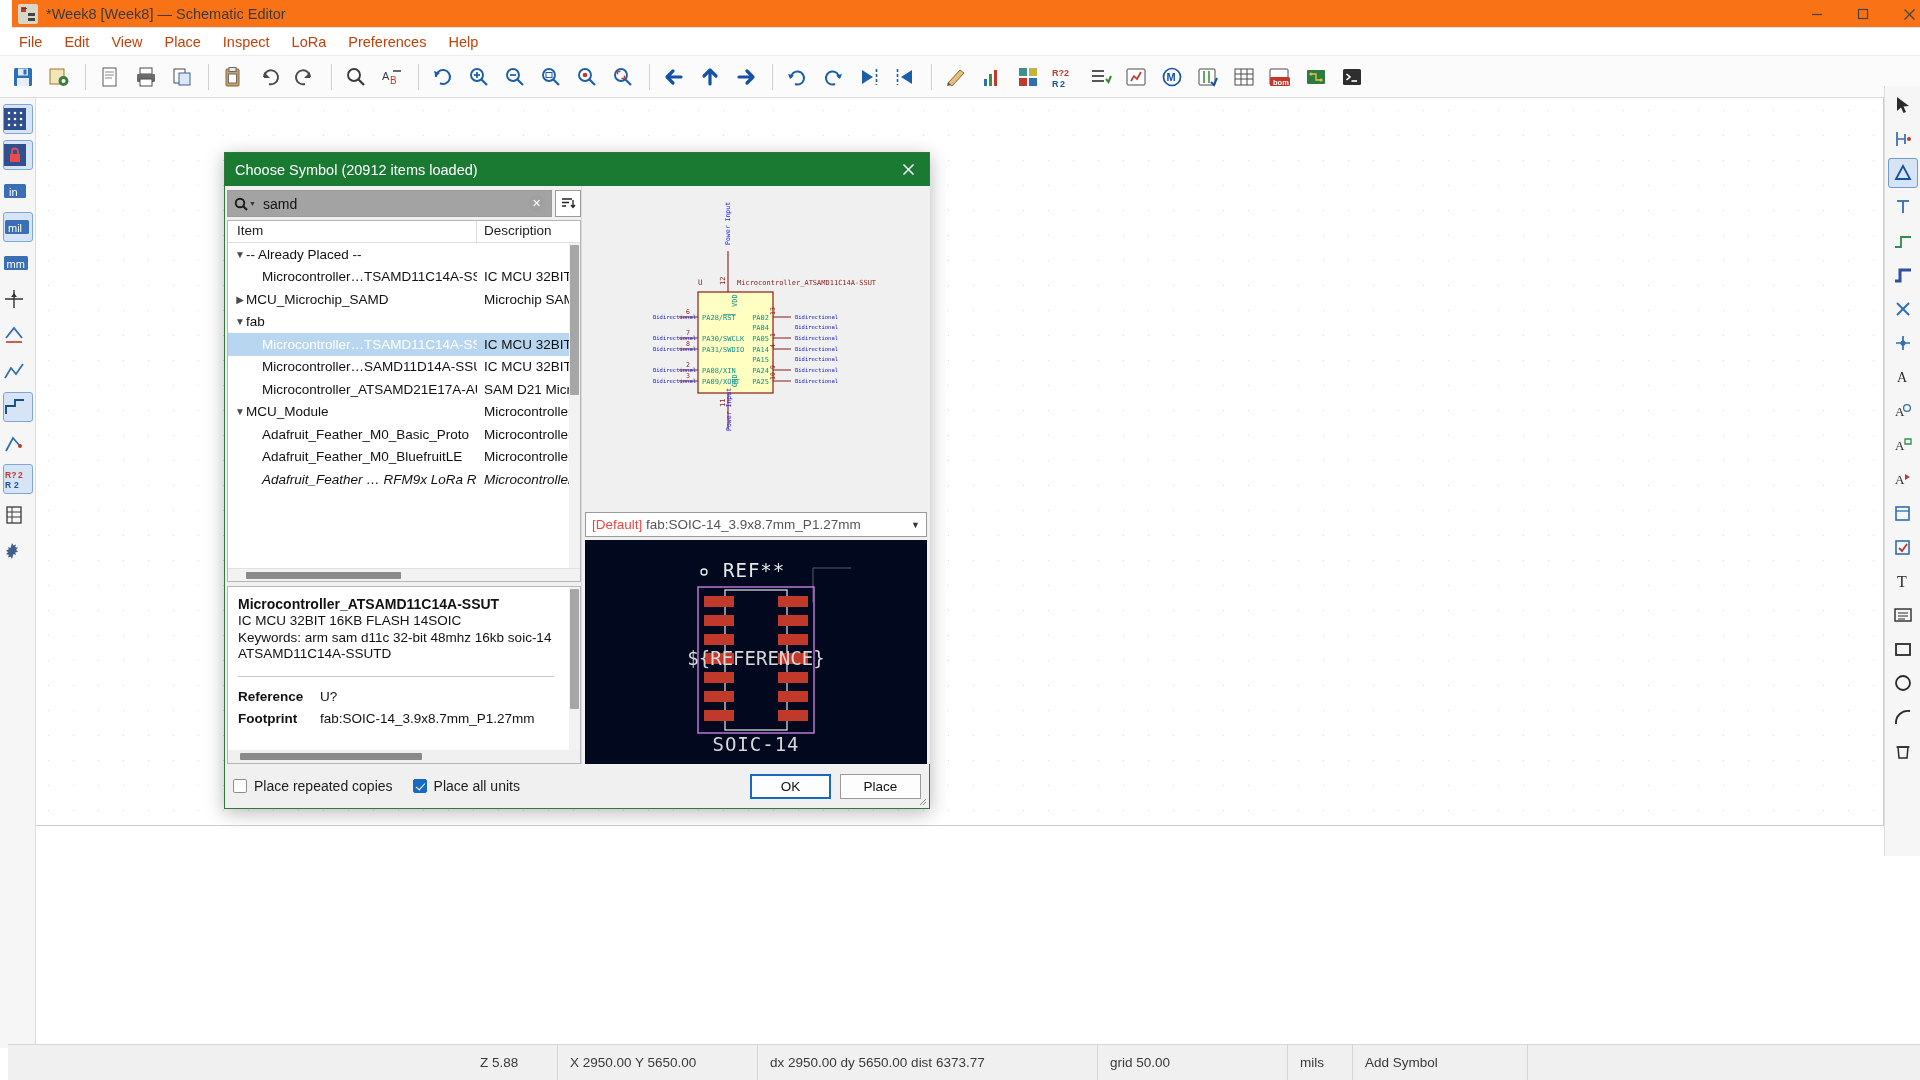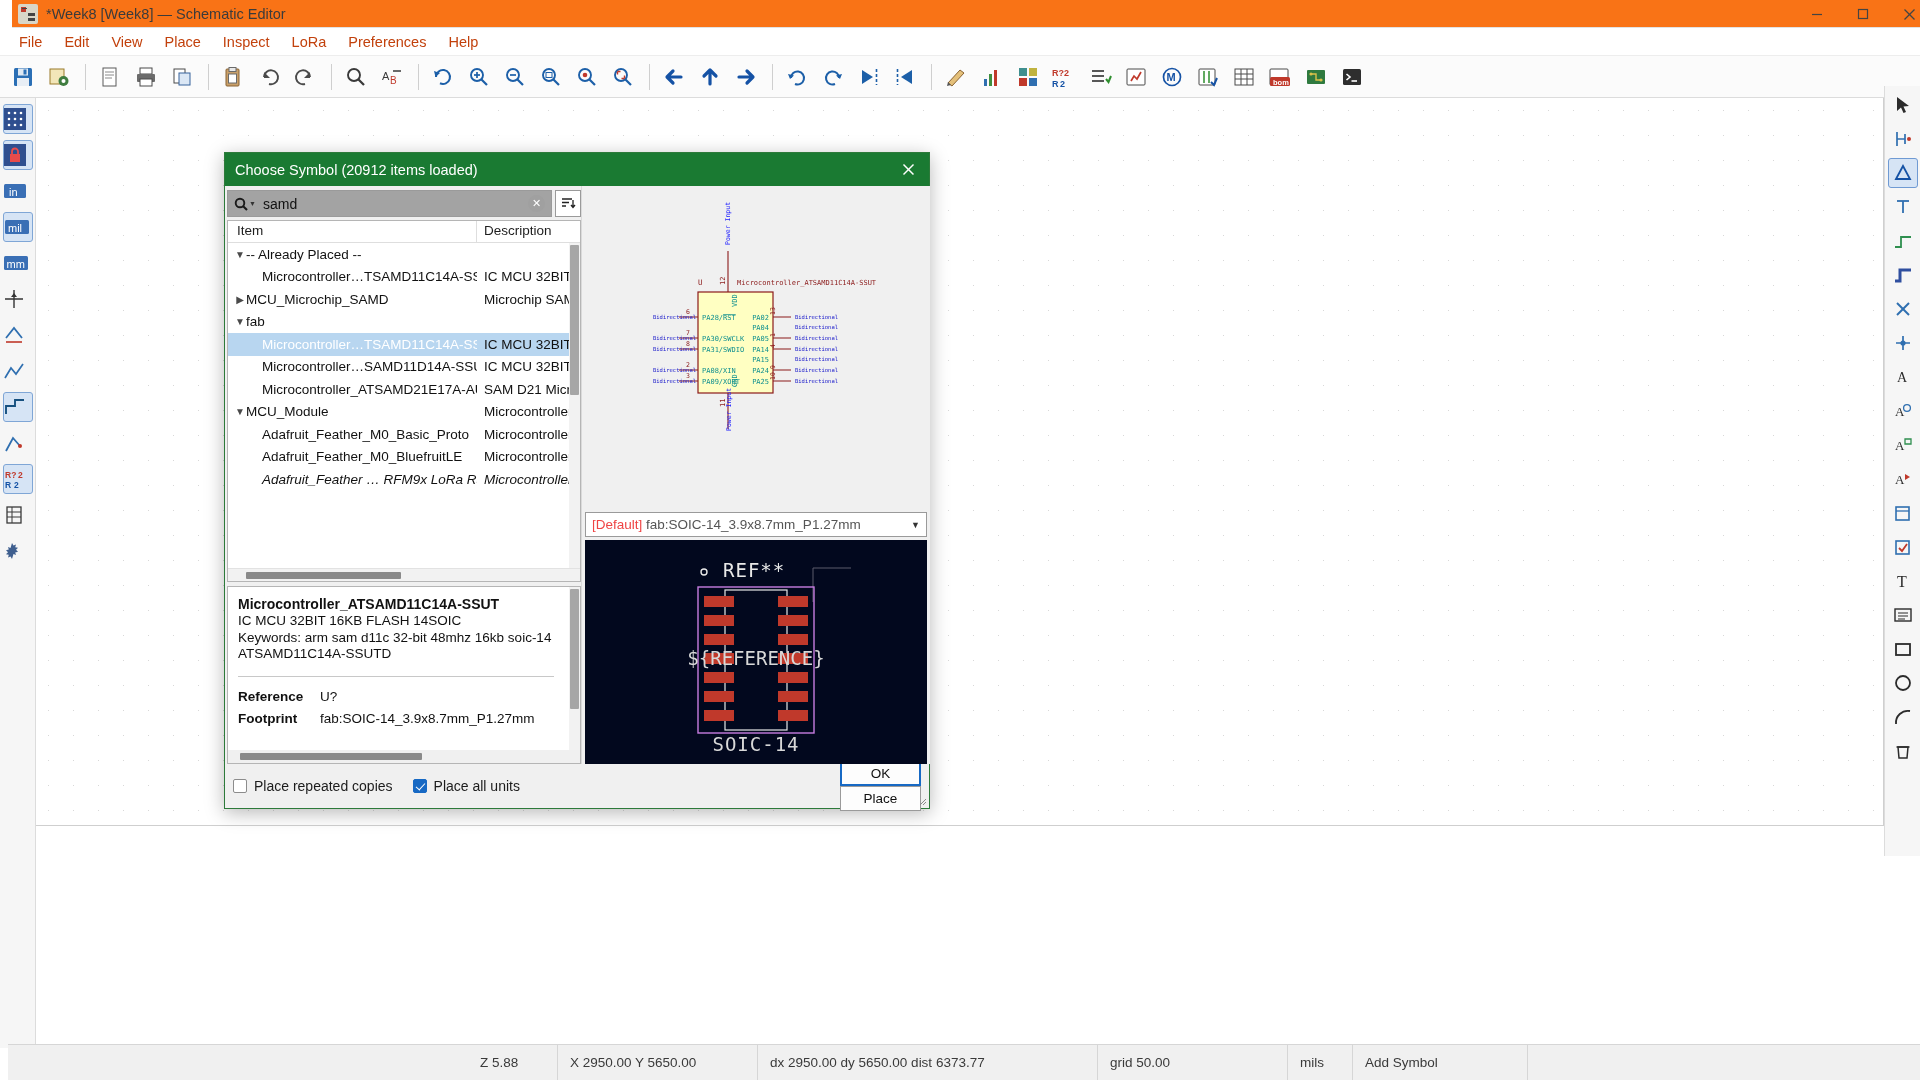--- a/index.html
+++ b/index.html
@@ -165,21 +165,21 @@
   .fpprev{ height:224px; margin:0 3px 0 3px; background:#02081e; position:relative; flex:none;
     overflow:hidden;}
 
   
   .dlg-footer{ height:44px; display:flex; align-items:center; padding:0 8px; flex:none; }
   .cbx{ display:flex; align-items:center; margin-right:20px; font-size:14px; color:#1c1c1c;}
   .box{ width:14px;height:14px;border:1px solid #8c8c8c;background:#fff;margin-right:7px;border-radius:2px;}
   .box.on{ background:#1769c4; border-color:#1769c4; position:relative;}
   .box.on:after{content:"";position:absolute;left:4px;top:1px;width:4px;height:8px;
     border:solid #fff; border-width:0 1.6px 1.6px 0; transform:rotate(42deg);}
-  .btns{ margin-left:auto; display:flex;flex-direction:column; }
+  .btns{ margin-left:auto; display:flex; }
   .btn{ width:81px;height:25px; border:1px solid #9a9a9a; background:#fdfdfd; font-size:13.5px;
     color:#111; display:flex;align-items:center;justify-content:center; margin-left:9px;}
   .btn.primary{ border:2px solid #1769c4; }
   .grip{ position:absolute; right:2px; bottom:2px; width:10px; height:10px; }
 
   
   svg{ display:block; }
 </style>
 </head>
 <body>

